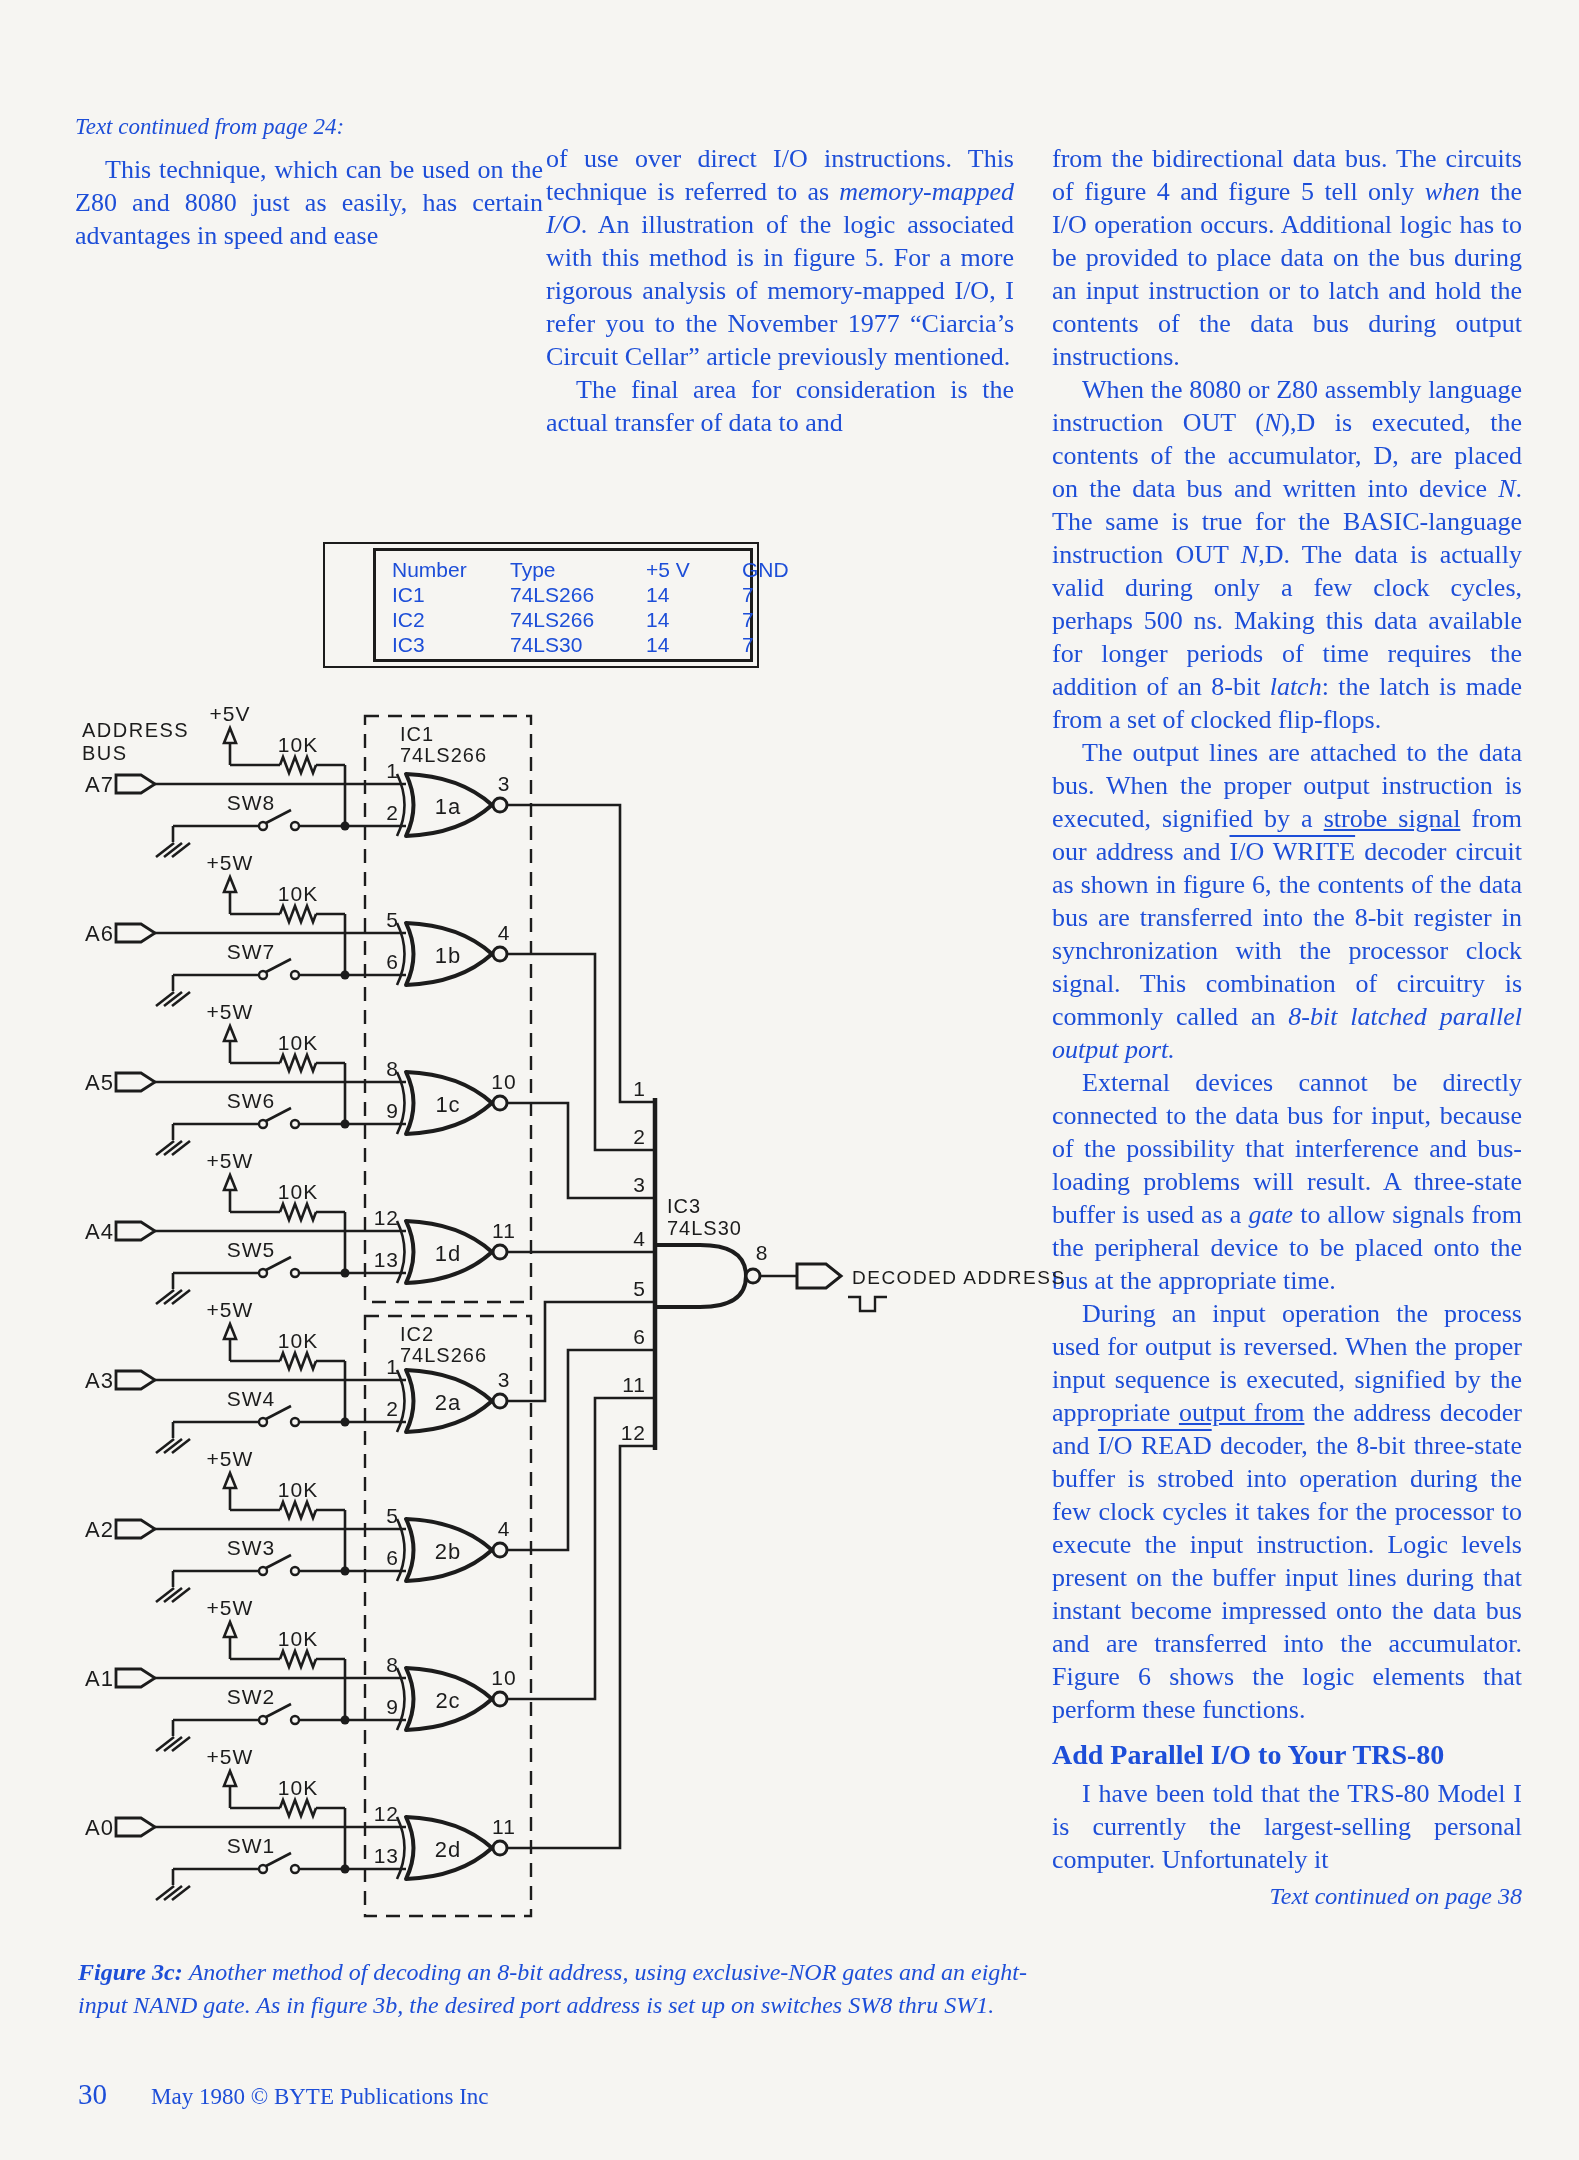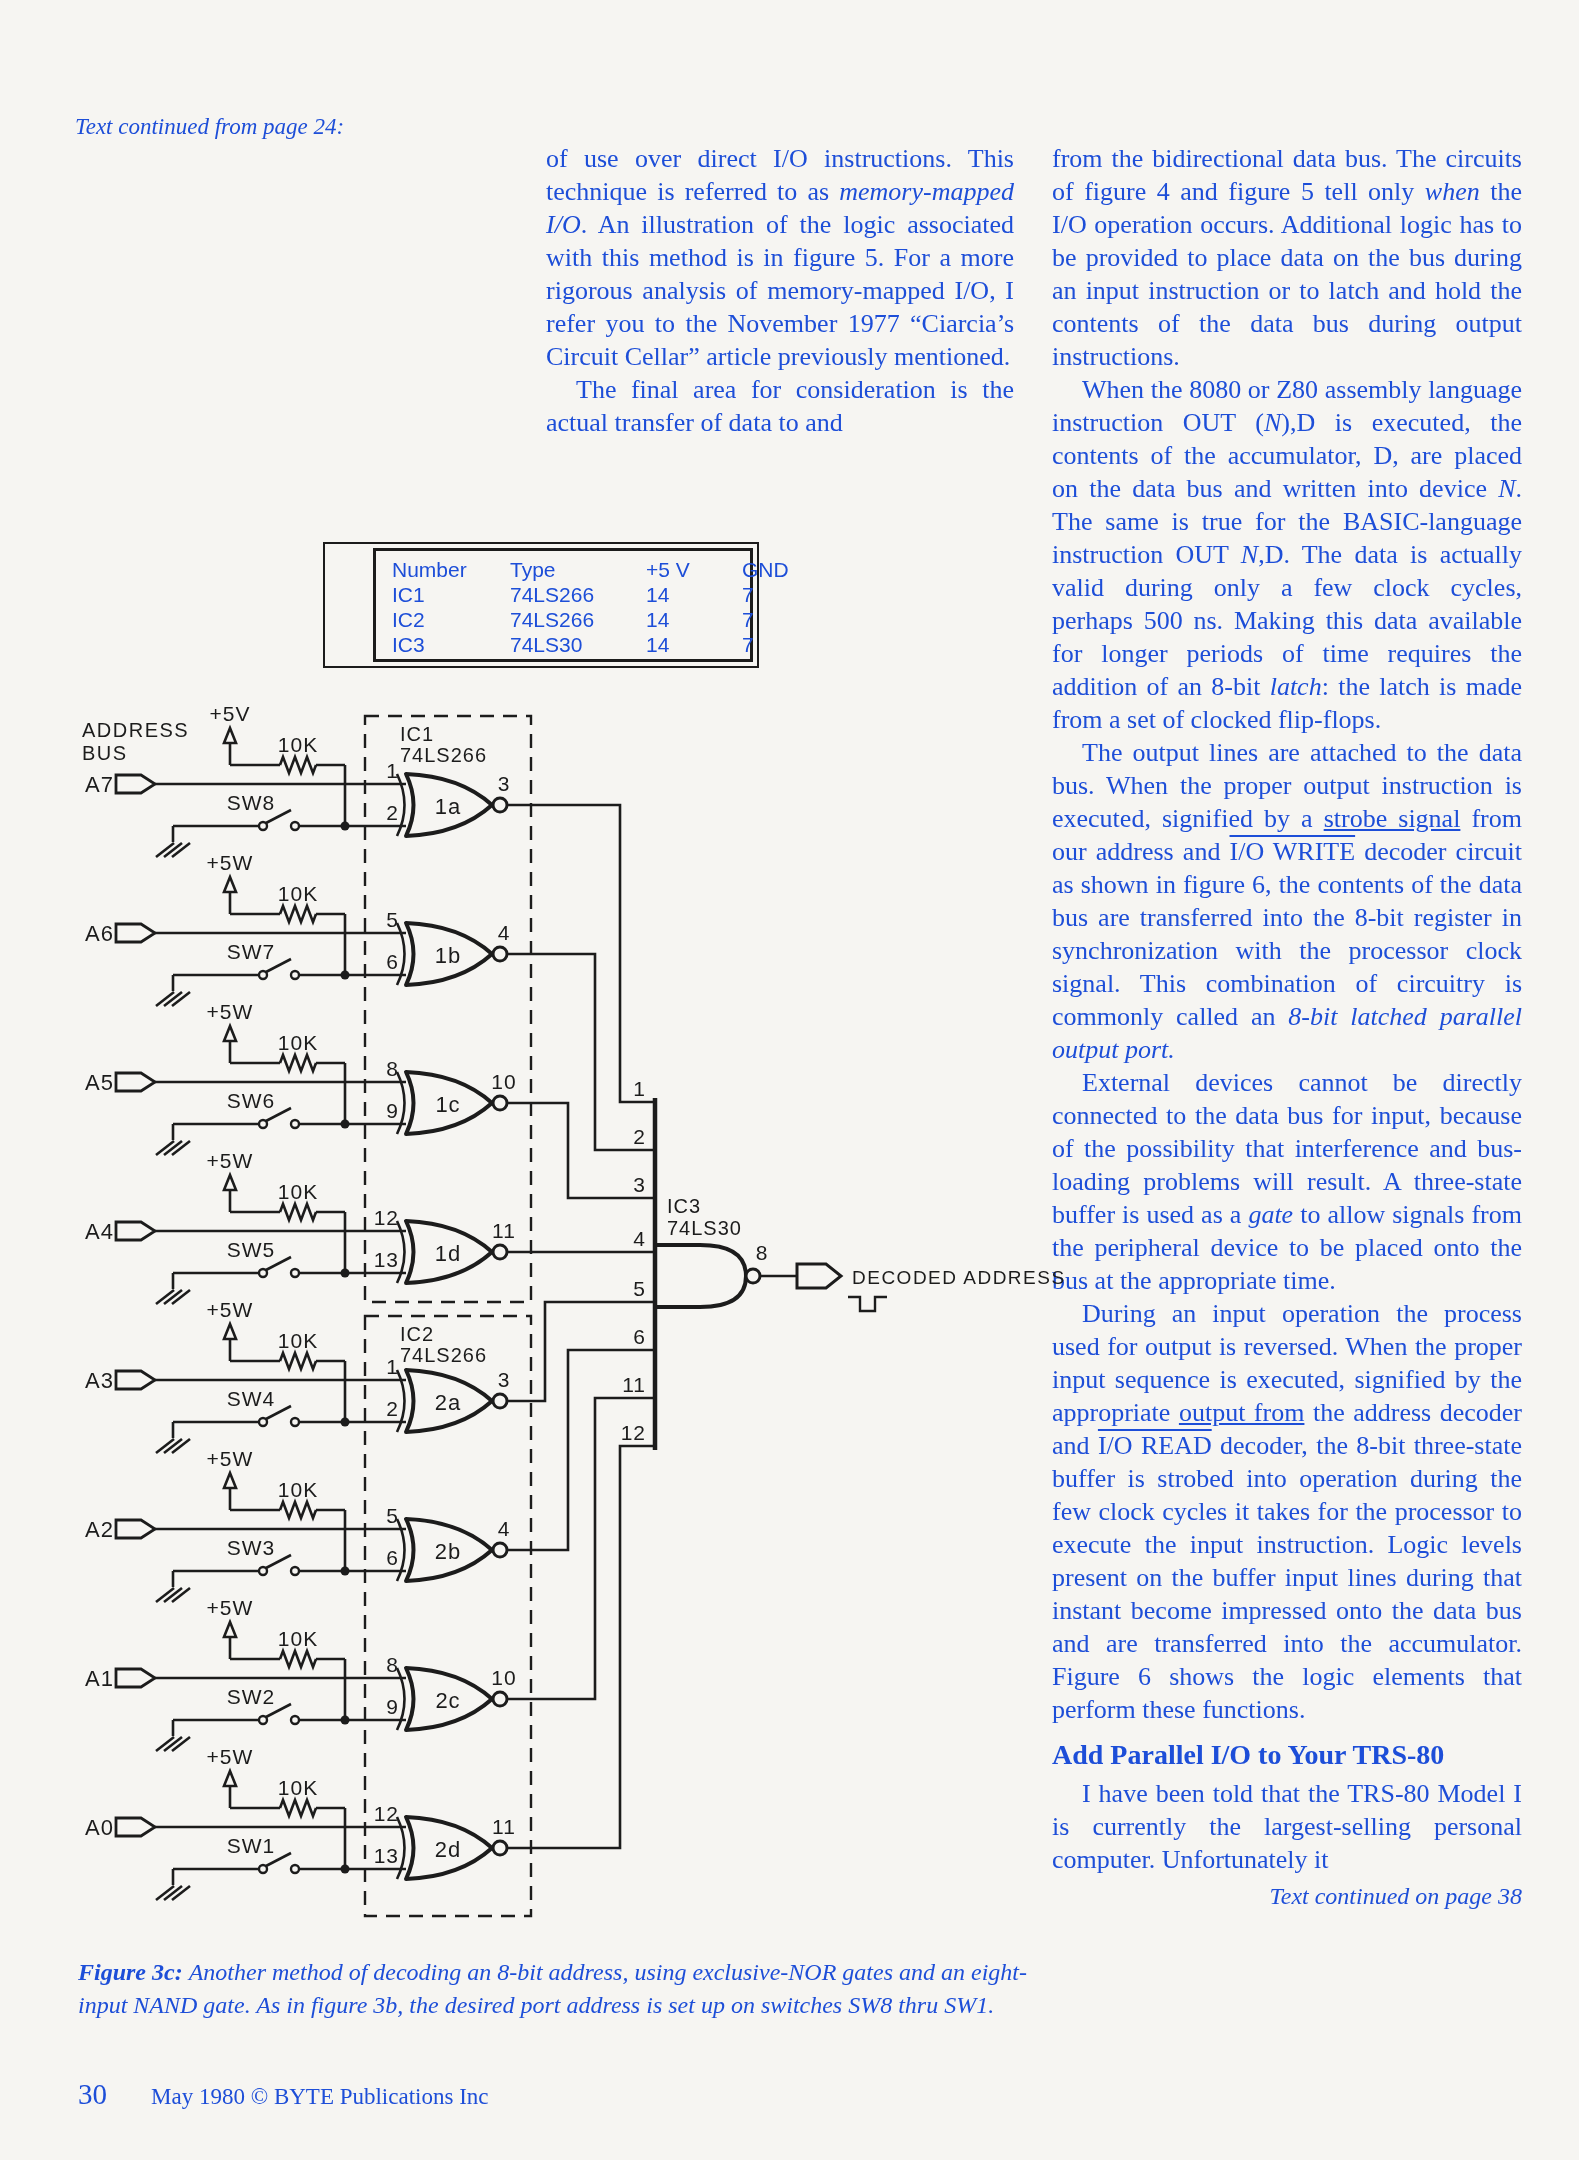--- a/index.html
+++ b/index.html
@@ -50,20 +50,21 @@
   .circuit text{font-family:"Liberation Sans", sans-serif;fill:#1c1c1c;}
 </style>
 </head>
 <body>
 
 <div class="page">
 
   <div class="col col-left">
     <p class="leader">Text continued from page 24:</p>
     <div>
+        <p class="para ind"><span>This technique, which can be used on the Z80 and 8080 just as easily, has certain advantages in speed and ease</span></p>
       </div>
   </div>
 
   <div class="col col-mid">
     <div>
         <p class="para"><span>of use over direct I/O instructions. This technique is referred to as </span><span class="it">memory-mapped I/O</span><span>. An illustration of the logic associated with this method is in figure 5. For a more rigorous analysis of memory-mapped I/O, I refer you to the November 1977 “Ciarcia’s Circuit Cellar” article previously mentioned.</span></p>
         <p class="para ind"><span>The final area for consideration is the actual transfer of data to and</span></p>
       </div>
   </div>
 

